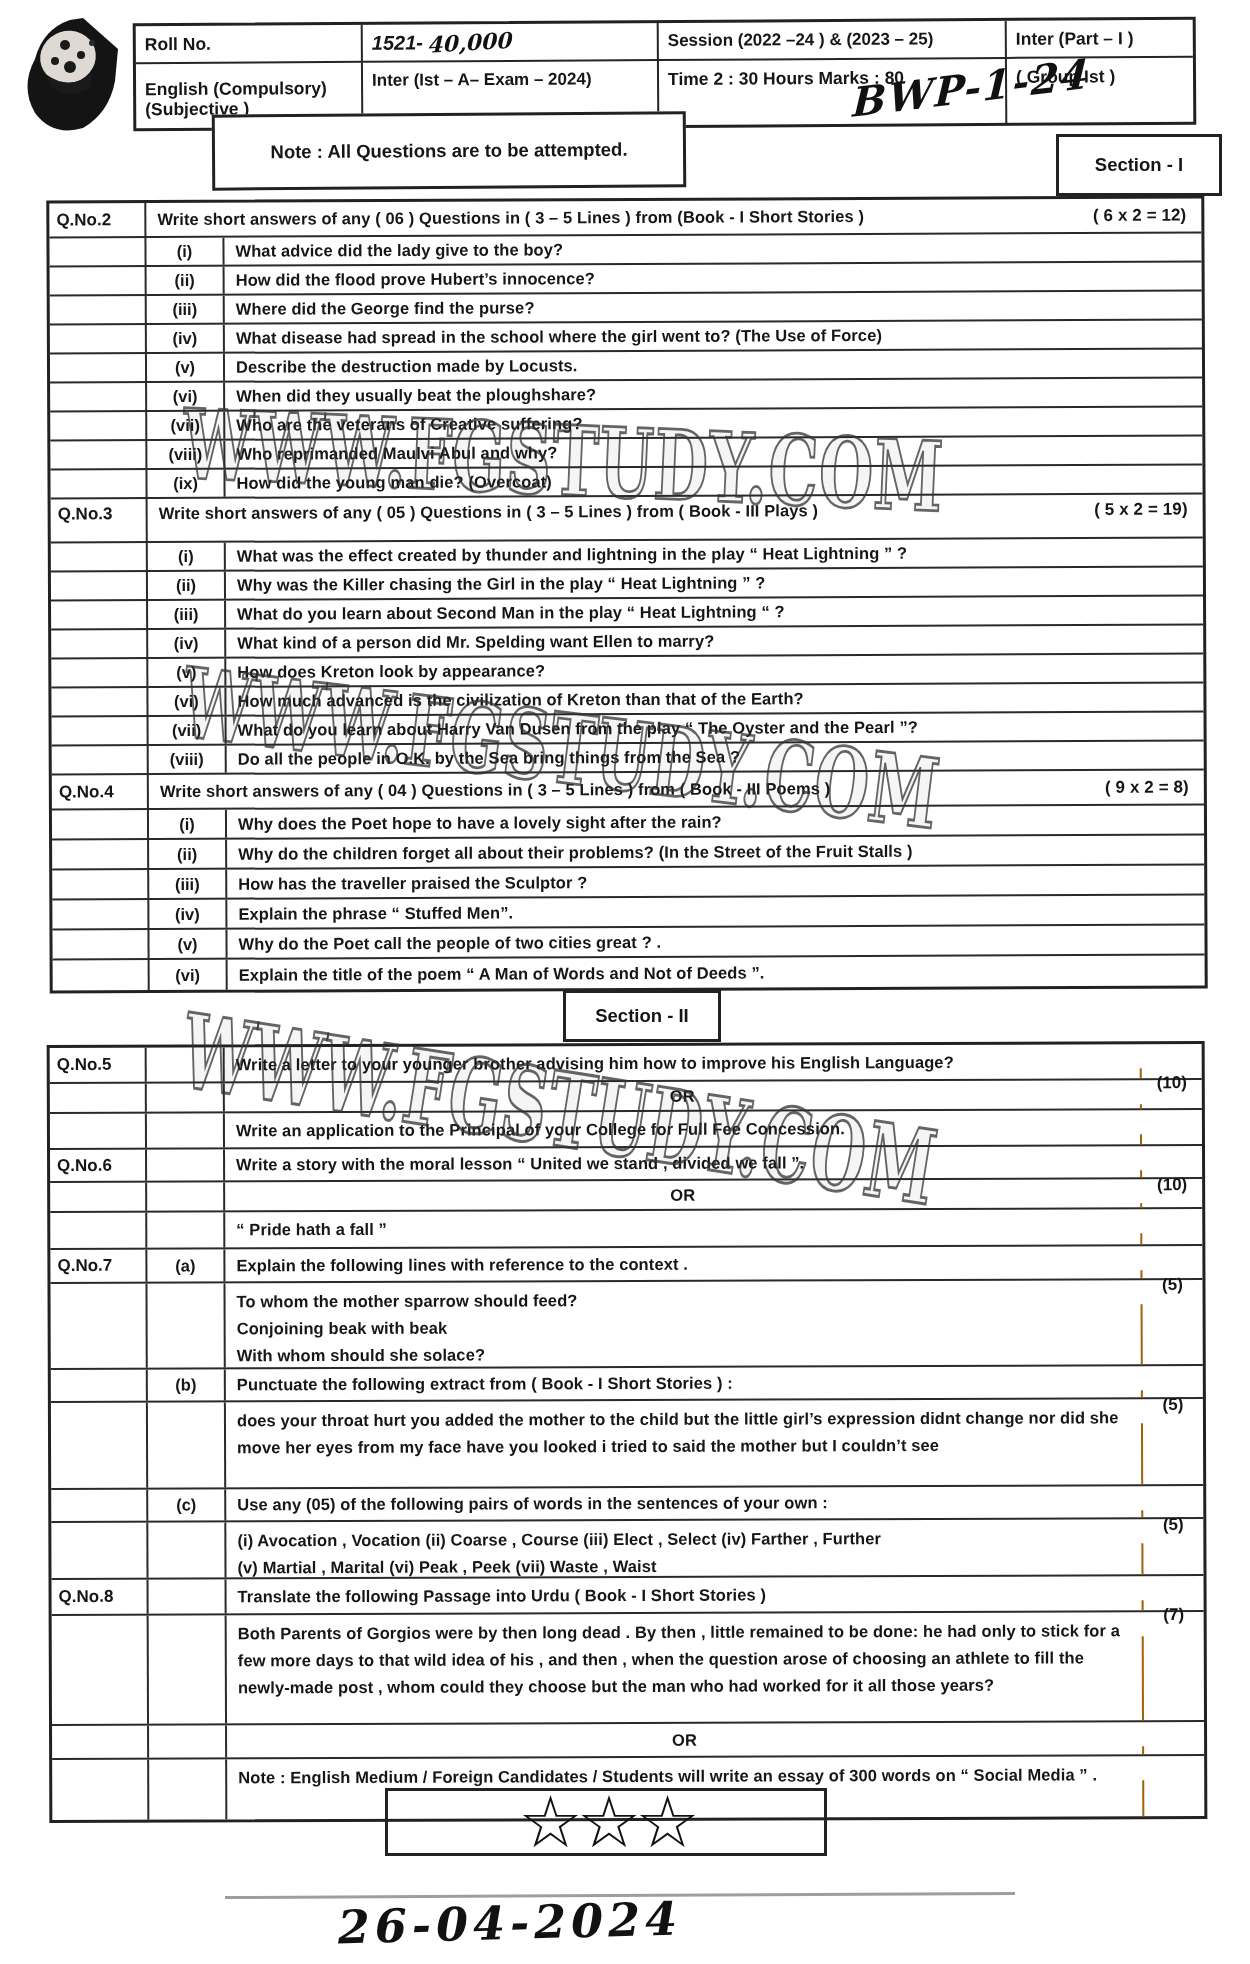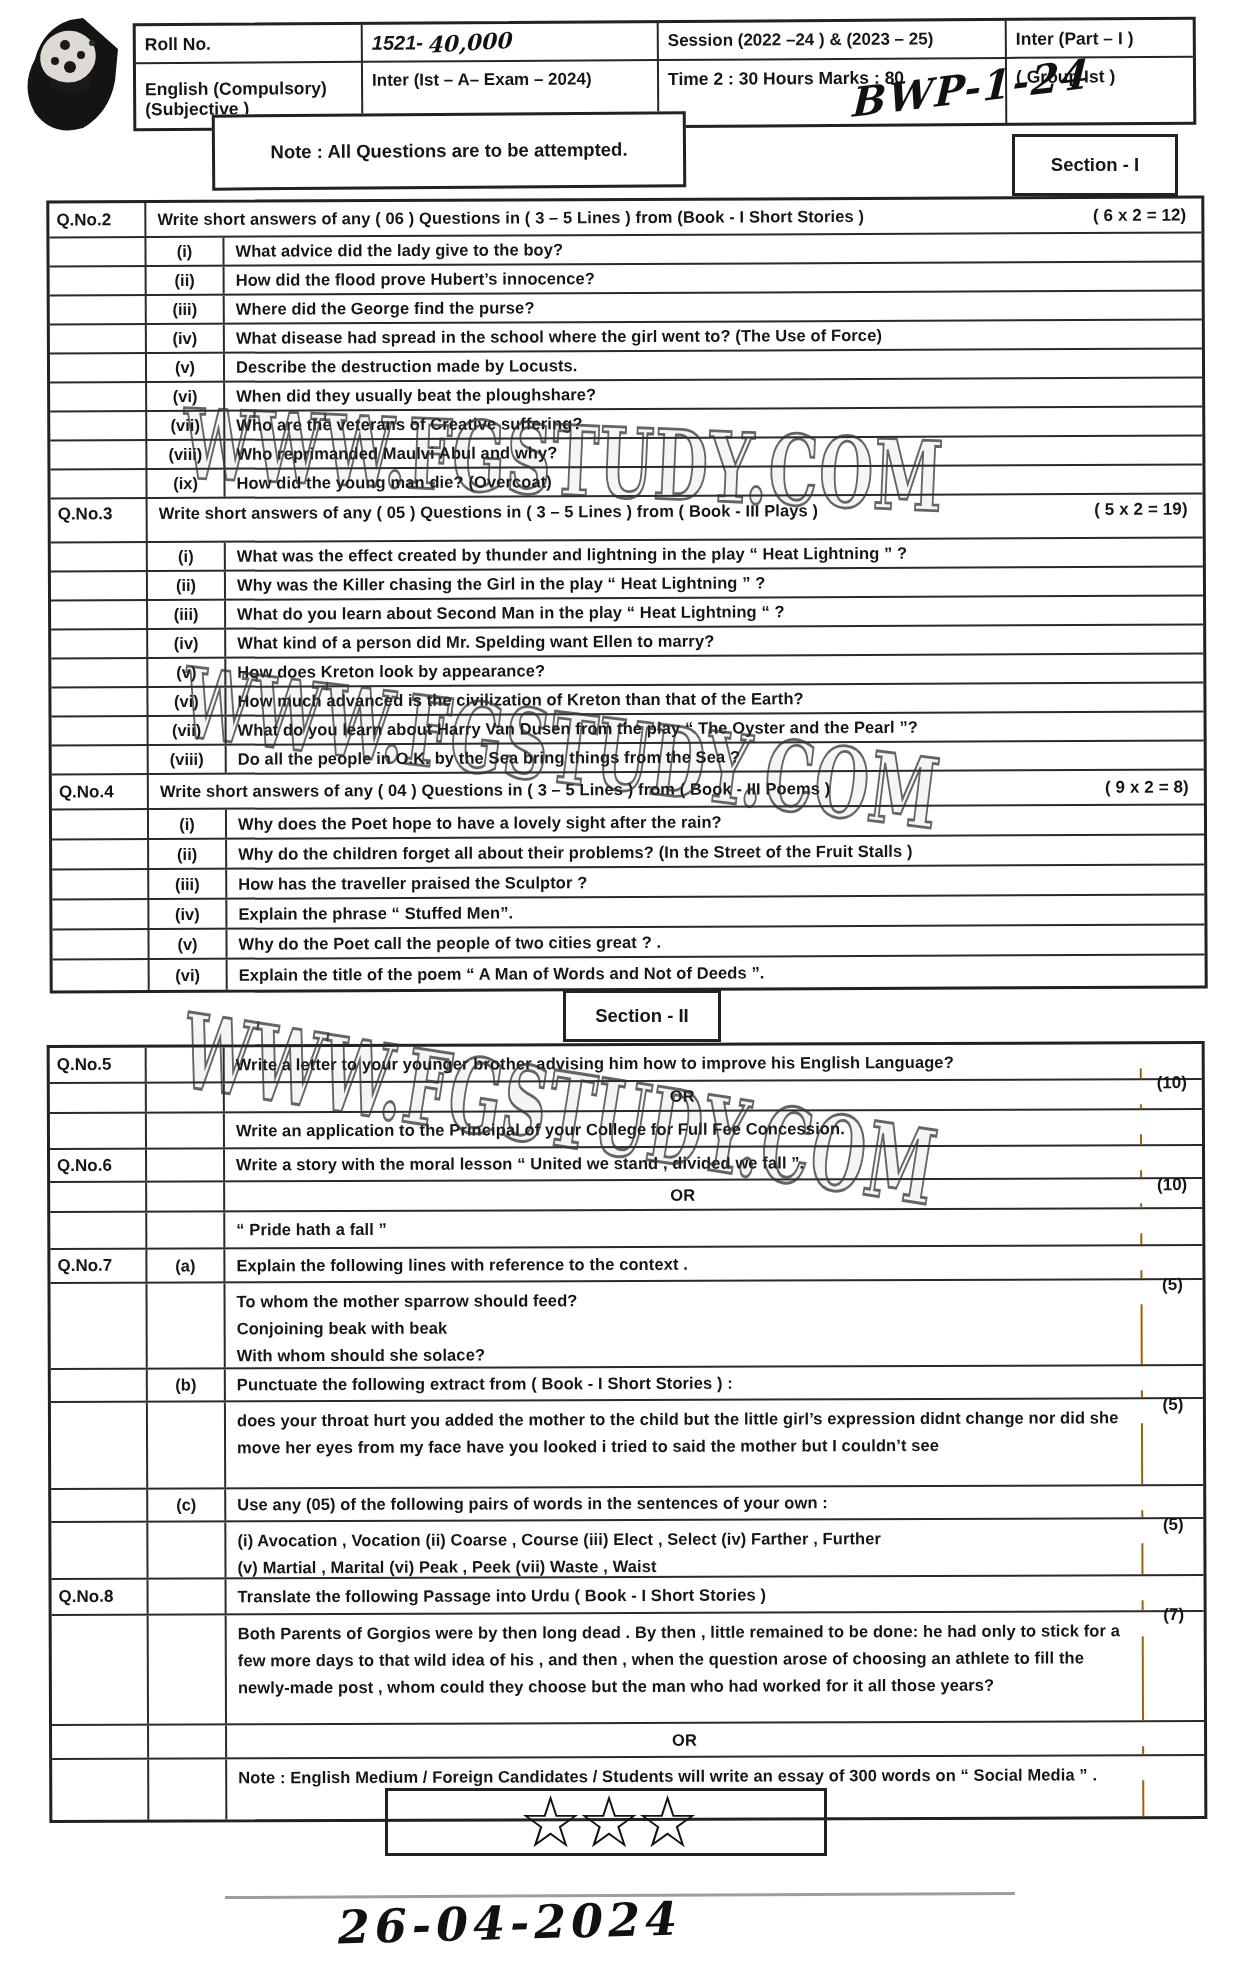--- a/index.html
+++ b/index.html
@@ -91,21 +91,21 @@
         </span>
       </div>
       <div class="hc w2" style="font-size:17px;align-items:flex-start;padding-top:8px;">Inter (Ist – A– Exam – 2024)</div>
       <div class="hc w3" style="align-items:flex-start;padding-top:8px;">Time  2 : 30 Hours   Marks  :  80</div>
       <div class="hc w4 last" style="align-items:flex-start;padding-top:8px;">( Group Ist )</div>
     </div>
   </div>
   <div class="hw hw-code">BWP-1-24</div>
 
   <div class="box" style="left:212px;top:113px;width:468px;height:70px;transform:rotate(-0.4deg);">Note : All Questions are to be attempted.</div>
-  <div class="box" style="left:1012px;top:134px;width:160px;height:56px;">Section - I</div>
+  <div class="box" style="left:1056px;top:134px;width:160px;height:56px;">Section - I</div>
 
   <div class="wm wm1">WWW.FGSTUDY.COM</div>
   <div class="wm wm2">WWW.FGSTUDY.COM</div>
   <div class="wm wm3">WWW.FGSTUDY.COM</div>
 
   <div class="tbl s1">
     <div class="r" style="height:35px">
       <div class="cA">Q.No.2</div>
       <div class="cT">
         <span>Write  short  answers  of  any  ( 06 ) Questions  in ( 3 – 5  Lines ) from  (Book - I  Short  Stories )</span>

